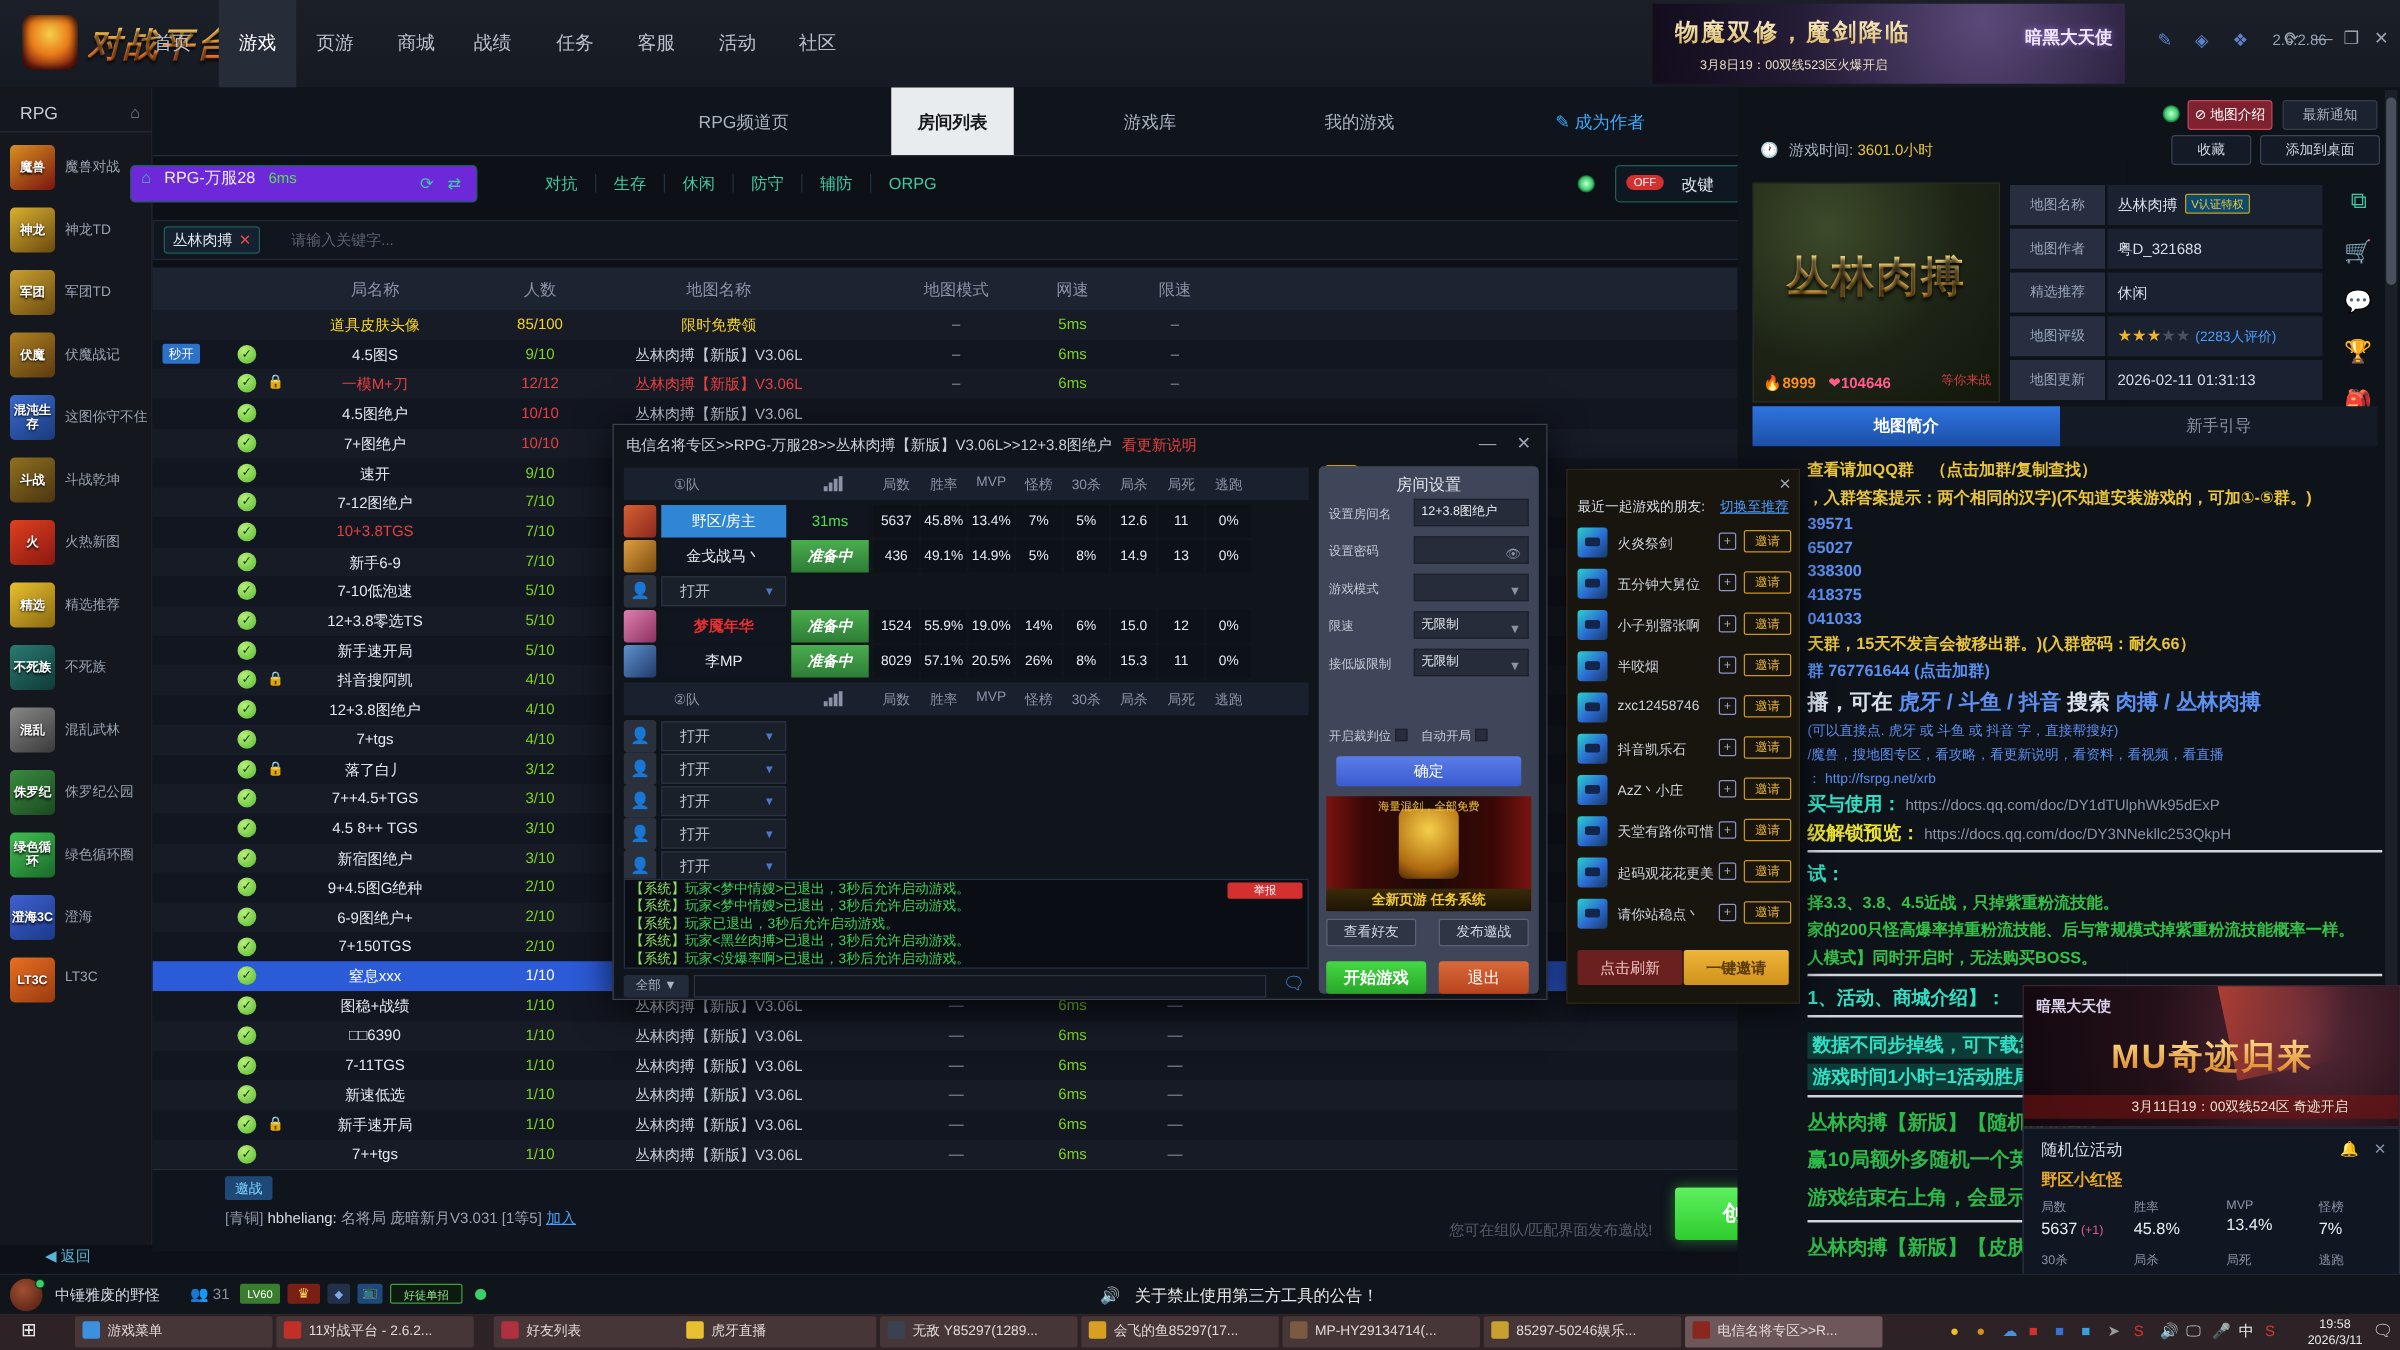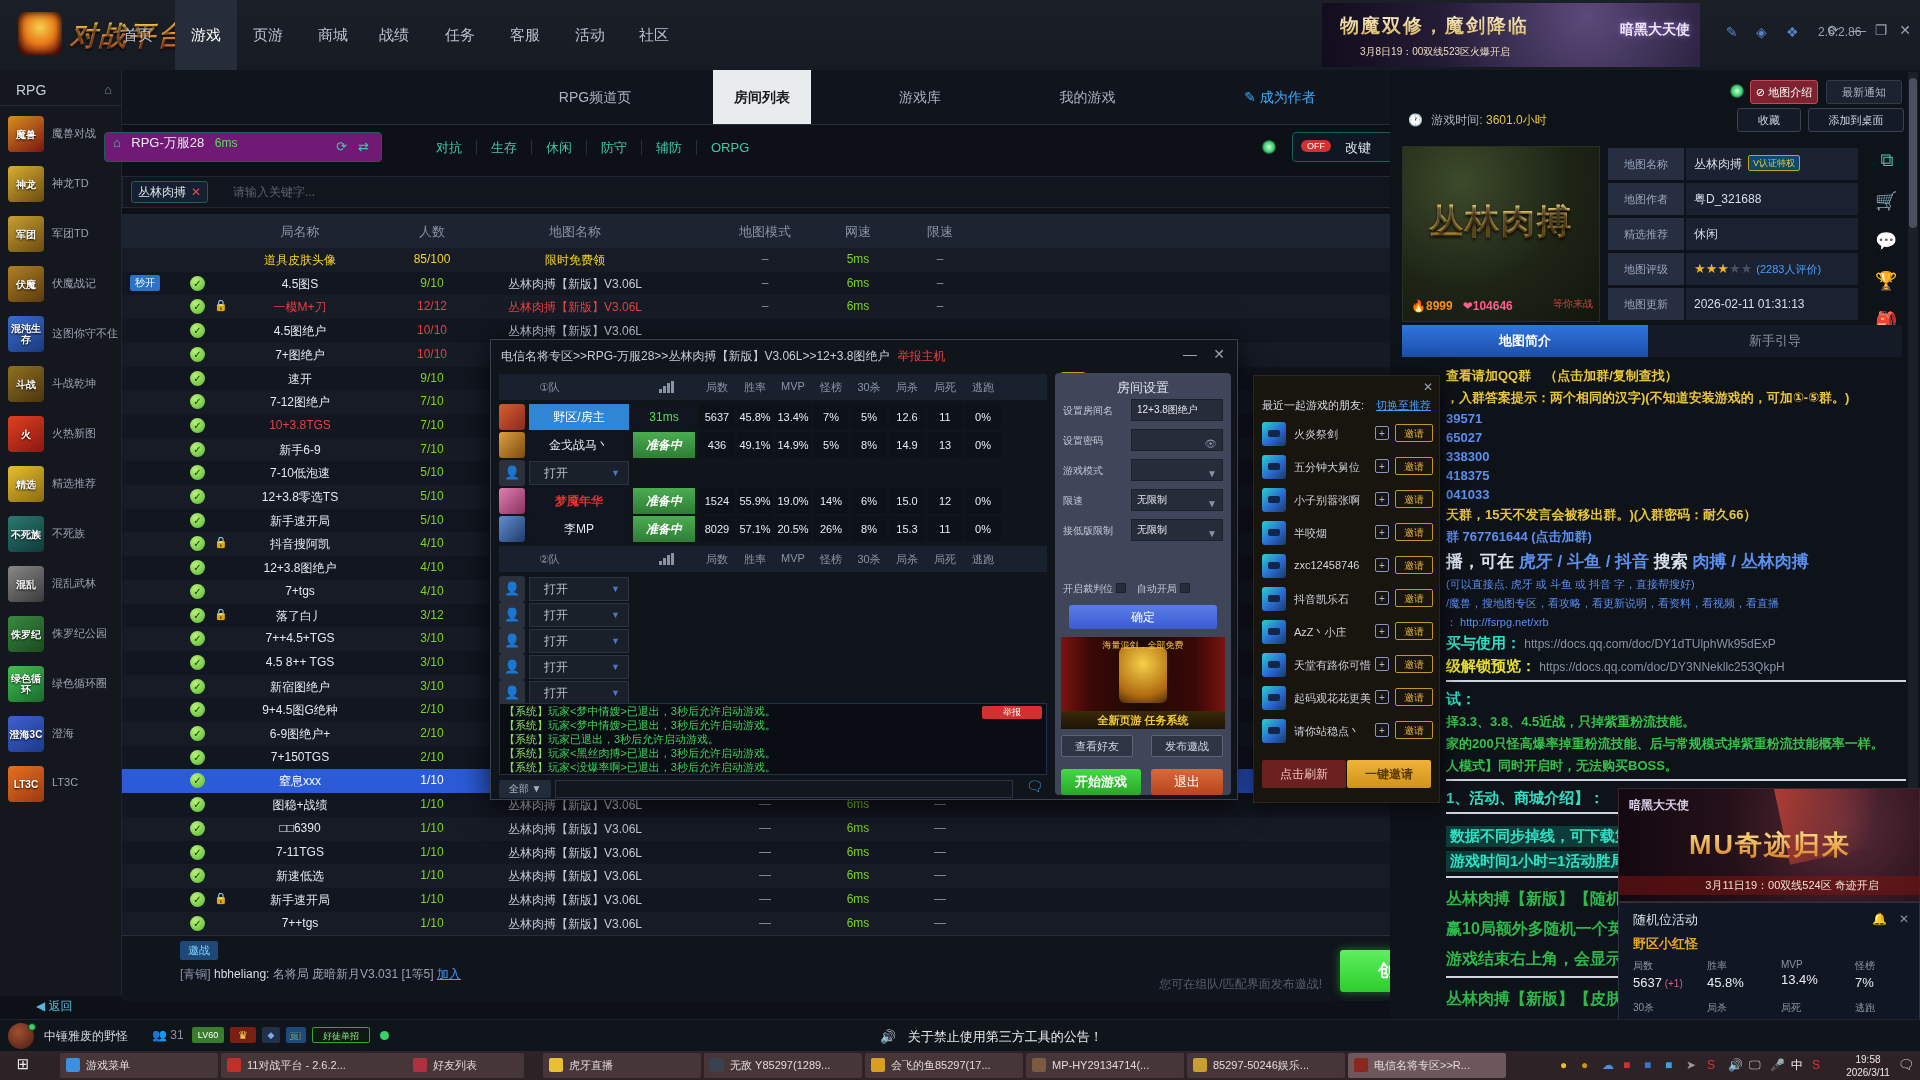--- a/index.html
+++ b/index.html
@@ -44,21 +44,21 @@
 
   
   #subnav { left:122px; top:70px; width:1580px; height:55px; background:#10141c; border-bottom:1px solid #262c38; }
   .sub-item { position:absolute; top:0; height:54px; line-height:54px; font-size:14px; color:#aab2bf; cursor:pointer; text-align:center; }
   .sub-item.active { background:#e9ecef; color:#16181c; font-weight:bold; }
   .sub-item .pen { color:#3da8f5; margin-right:4px; }
   .sub-item.maker { color:#3da8f5; }
 
   
   #serverbar { left:122px; top:132px; width:1580px; height:36px; }
-  #server-box { position:absolute; left:-18px; top:0; width:278px; height:30px; border:1px solid #1d5f54; border-radius:4px; background:#701a75; }
+  #server-box { position:absolute; left:-18px; top:0; width:278px; height:30px; border:1px solid #1d5f54; border-radius:4px; background:#6d28d9; }
   #server-box .home { color:#3ec9a7; font-size:13px; margin:0 6px 0 8px; }
   #server-box .name { color:#e8edf3; font-size:13px; }
   #server-box .ping { color:#52e052; font-size:12px; margin-left:6px; }
   #server-box .ic { position:absolute; top:6px; color:#3ec9a7; font-size:13px; cursor:pointer; }
   #filters { position:absolute; left:300px; top:6px; }
   #filters span.f { color:#3ec9a7; font-size:13px; padding:0 14px; border-right:1px solid #24313c; cursor:pointer; }
   #filters span.f:last-child { border-right:none; }
   .glowdot { position:absolute; width:14px; height:14px; border-radius:50%; background:radial-gradient(circle,#c8ffd8 0%,#3ad06a 50%,rgba(20,80,40,0) 80%); }
   #rebind { position:absolute; left:1170px; top:0px; width:112px; height:30px; border:1px solid #1d5f54; border-radius:4px; background:#0f1822; }
   #rebind .off { position:absolute; left:8px; top:7px; background:#d43030; color:#fff; font-size:9px; border-radius:7px; padding:1px 6px; }
@@ -678,21 +678,21 @@
   <div id="rp-tabs" class="abs">
     <div id="tab-a">地图简介</div>
     <div id="tab-b">新手引导</div>
   </div>
   <div id="desc" class="abs"><div class="d-gold">查看请加QQ群　（点击加群/复制查找）</div><div class="d-gold">，入群答案提示：两个相同的汉字)(不知道安装游戏的，可加①-⑤群。)</div><div class="d-blue">39571</div><div class="d-blue">65027</div><div class="d-blue">338300</div><div class="d-blue">418375</div><div class="d-blue">041033</div><div class="d-gold">天群，15天不发言会被移出群。)(入群密码：耐久66）</div><div class="d-blue">群 767761644 (点击加群)</div><div class="d-big"><span class="w">播，可在 </span><span class="bl">虎牙 / 斗鱼 / 抖音 </span><span class="w">搜索 </span><span class="bl">肉搏 / 丛林肉搏</span></div><div class="d-bsm">(可以直接点. 虎牙 或 斗鱼 或 抖音 字，直接帮搜好)</div><div class="d-bsm">/魔兽，搜地图专区，看攻略，看更新说明，看资料，看视频，看直播</div><div class="d-bsm">： http://fsrpg.net/xrb</div><div class="d-cyan"><span class="d-cyan">买与使用：</span><span class="d-url"> https://docs.qq.com/doc/DY1dTUlphWk95dExP</span></div><div class="d-yel"><span class="d-yel">级解锁预览：</span><span class="d-url"> https://docs.qq.com/doc/DY3NNekllc253QkpH</span></div><div class="d-hr"></div><div class="d-cyan">试：</div><div class="d-green">择3.3、3.8、4.5近战，只掉紫重粉流技能。</div><div class="d-green">家的200只怪高爆率掉重粉流技能、后与常规模式掉紫重粉流技能概率一样。</div><div class="d-green">人模式】同时开启时，无法购买BOSS。</div><div class="d-hr"></div><div class="d-cyan">1、活动、商城介绍】：</div><div class="d-hr"></div><div class="d-teal">数据不同步掉线，可下载第三方管家软件并关掉系统防火墙。</div><div class="d-teal">游戏时间1小时=1活动胜局，所有子账号通用。</div><div class="d-hr"></div><div class="d-g2">丛林肉搏【新版】【随机位活动】</div><div class="d-g2">赢10局额外多随机一个英雄，</div><div class="d-g2">游戏结束右上角，会显示赢了</div><div class="d-hr"></div><div class="d-g2">丛林肉搏【新版】【皮肤奖励</div></div>
   <div id="rp-scroll" class="abs"></div>
   <div id="rp-thumb" class="abs"></div>
 
   <div id="dialog" class="abs">
     <div id="dlg-title">
-      <span>电信名将专区&gt;&gt;RPG-万服28&gt;&gt;丛林肉搏【新版】V3.06L&gt;&gt;12+3.8图绝户</span><span class="rd">举报主机</span>
+      <span>电信名将专区&gt;&gt;RPG-万服28&gt;&gt;丛林肉搏【新版】V3.06L&gt;&gt;12+3.8图绝户</span><span class="rd">看更新说明</span>
     </div>
     <div class="dlg-ctl" id="dlg-min">—</div>
     <div class="dlg-ctl" id="dlg-close">✕</div>
     <div id="dlg-body">
         <div class="team-head" style="top: 34px;">
           <span class="tn">①队</span>
           <span class="sigico">
             <i style="left: 0px; height: 4px;"></i>
             <i style="left: 4px; height: 7px;"></i>
             <i style="left: 8px; height: 10px;"></i>
@@ -1001,21 +1001,21 @@
       <span class="spk">🔊</span>
       <span>关于禁止使用第三方工具的公告！</span>
     </div>
   </div>
 
   <div id="taskbar" class="abs">
     <div id="win-btn">⊞</div>
     <div id="task-items">
         <div class="task-item" style="left: 60px;"><span class="ti" style="background: rgb(61, 143, 224);"></span>游戏菜单</div>
         <div class="task-item" style="left: 221px;"><span class="ti" style="background: rgb(192, 48, 40);"></span>11对战平台 - 2.6.2...</div>
-        <div class="task-item" style="left: 366px; padding-left: 41px;"><span class="ti" style="background: rgb(176, 48, 64);"></span>好友列表</div>
+        <div class="task-item" style="left: 395px;"><span class="ti" style="background: rgb(176, 48, 64);"></span>好友列表</div>
         <div class="task-item" style="left: 543px;"><span class="ti" style="background: rgb(232, 192, 48);"></span>虎牙直播</div>
         <div class="task-item" style="left: 704px;"><span class="ti" style="background: rgb(58, 66, 80);"></span>无敌 Y85297(1289...</div>
         <div class="task-item" style="left: 865px;"><span class="ti" style="background: rgb(216, 160, 32);"></span>会飞的鱼85297(17...</div>
         <div class="task-item" style="left: 1026px;"><span class="ti" style="background: rgb(122, 90, 64);"></span>MP-HY29134714(...</div>
         <div class="task-item" style="left: 1187px;"><span class="ti" style="background: rgb(200, 160, 48);"></span>85297-50246娱乐...</div>
         <div class="task-item active" style="left: 1348px;"><span class="ti" style="background: rgb(138, 40, 32);"></span>电信名将专区&gt;&gt;R...</div>
       </div>
     <div id="tray">
         <span class="tray-ico" style="left: 1560px; color: rgb(240, 192, 32);">●</span>
         <span class="tray-ico" style="left: 1581px; color: rgb(208, 144, 32);">●</span>

